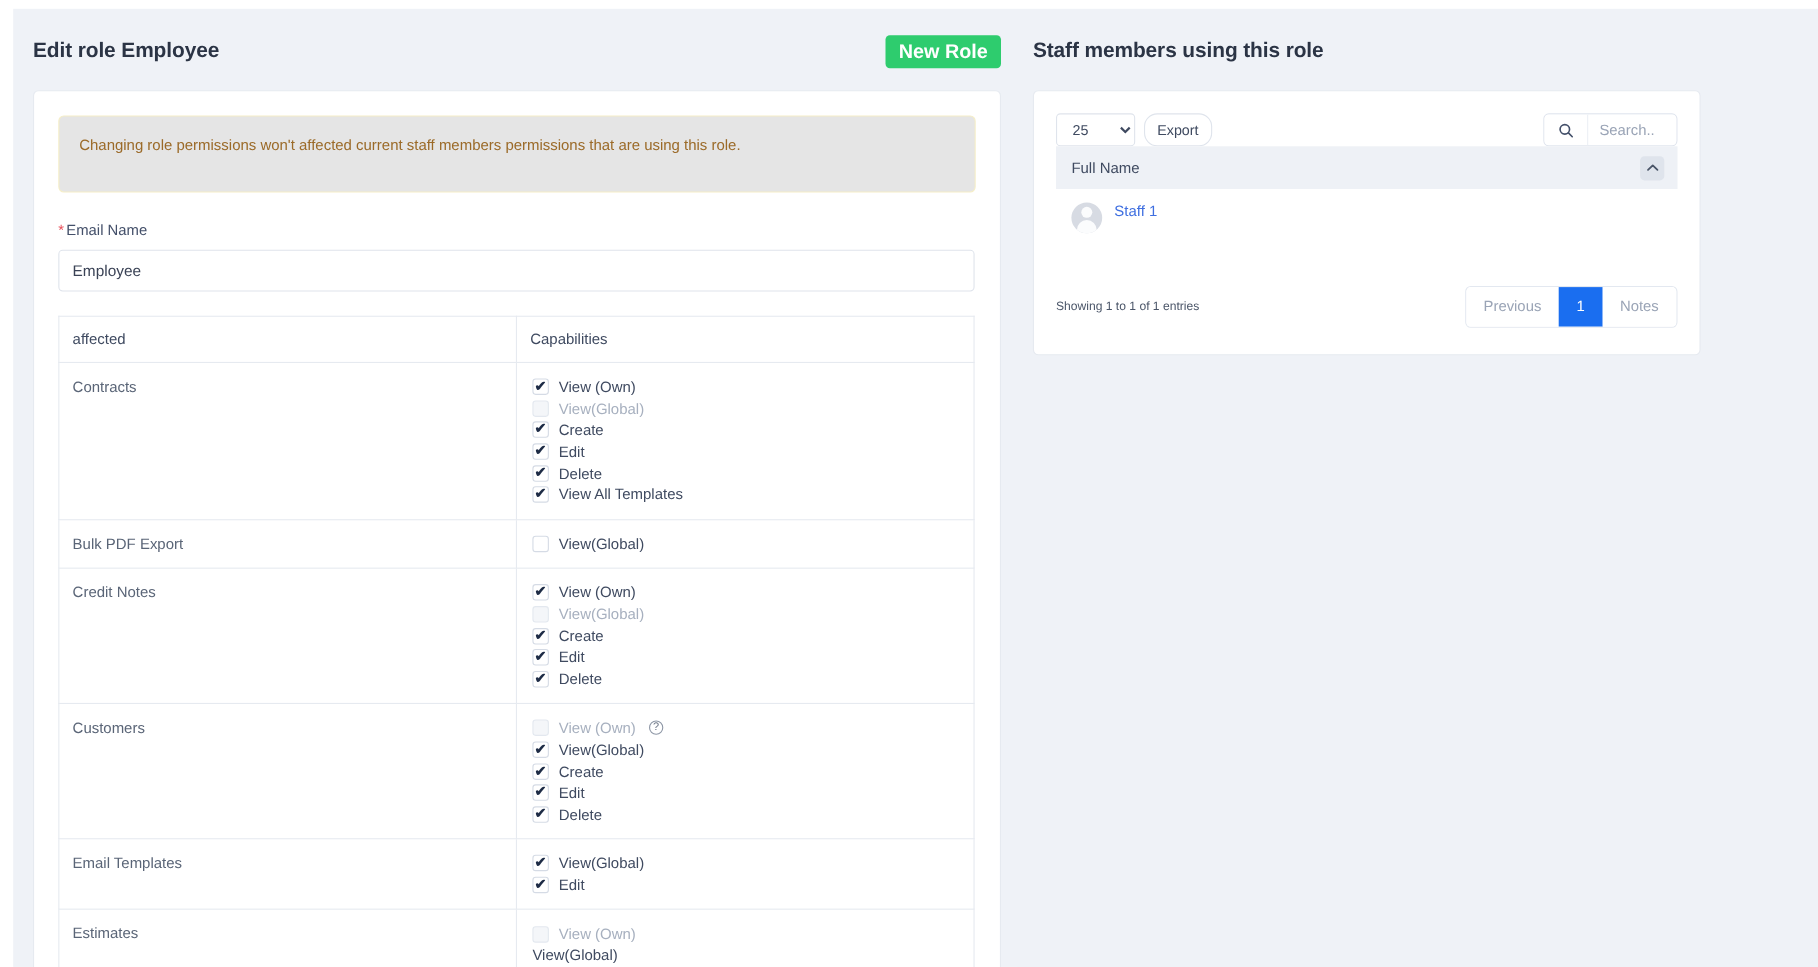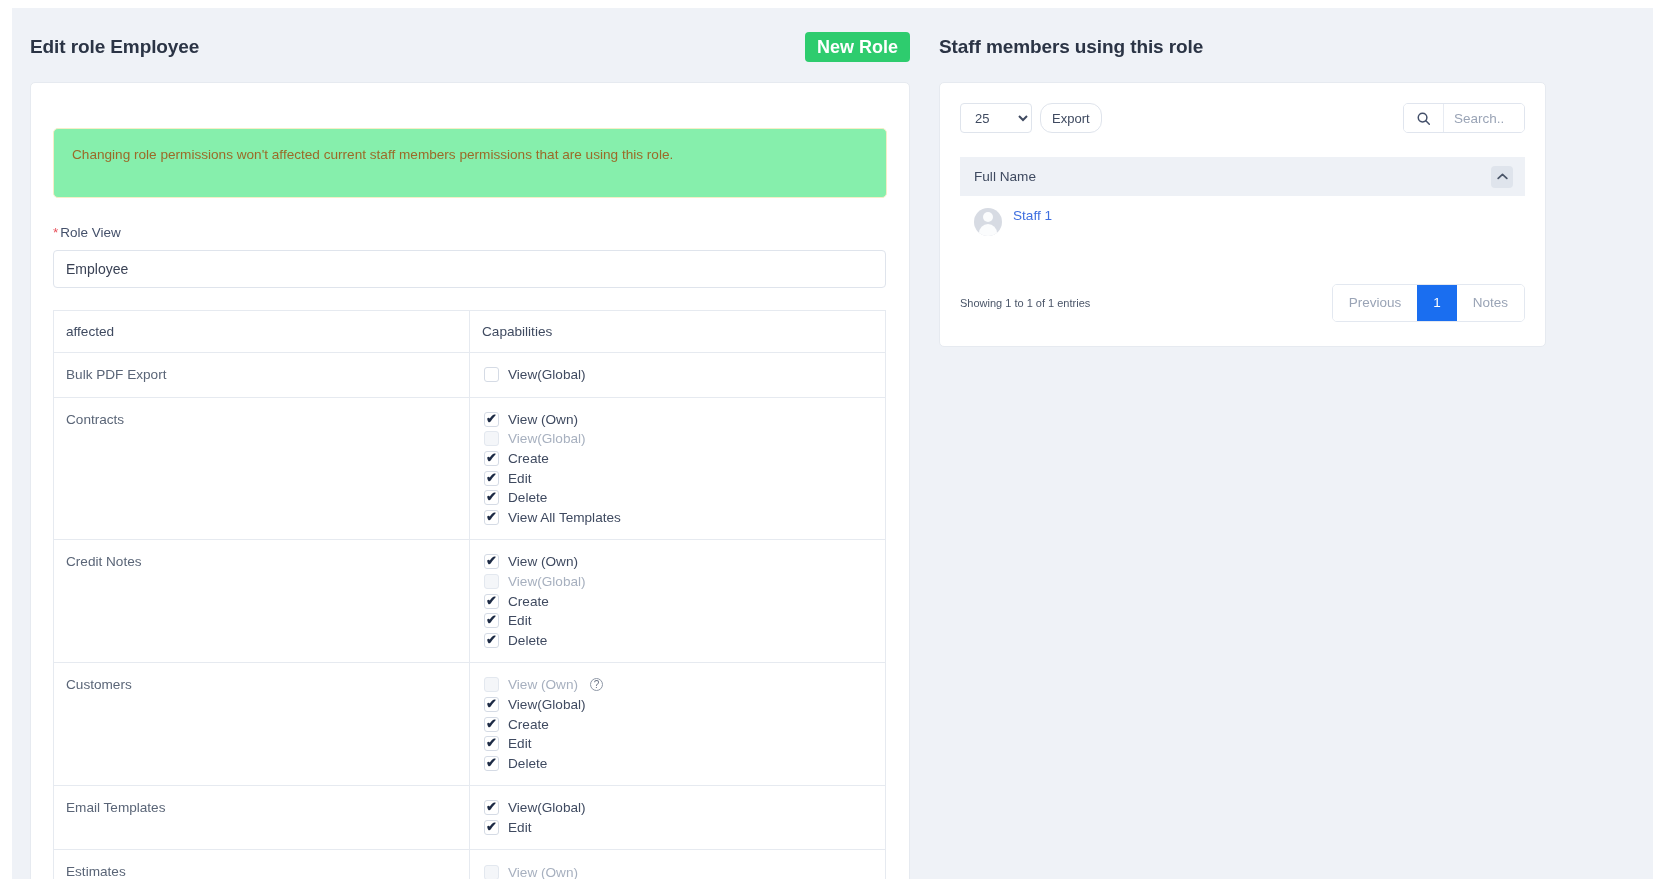--- a/index.html
+++ b/index.html
@@ -44,22 +44,22 @@
   
   .card {
     background: #ffffff; border: 1px solid #e6eaf0;
     border-radius: 5px; margin-top: 18px;
   }
   .card-left { padding: 22px; }
   .card-right { padding: 20px 20px 24px 20px; }
 
   
   .warnbox {
-    background: #86efac; border: 1px solid #f5eec7;
-    border-radius: 5px; padding: 16px 18px 18px 18px; margin-top: 23px;
+    background: #e5e5e5; border: 1px solid #f5eec7;
+    border-radius: 5px; padding: 16px 18px 18px 18px;
   }
   .warn-text {
     color: #9b6a28; font-size: 13.6px; line-height: 20px;
     margin: 0 0 14px 0;
   }
   .warn-check-row { display: flex; align-items: center; gap: 9px; }
   .warn-check-label { color: #2b3445; font-size: 13.6px; line-height: 18px; }
 
   
   .cb {
@@ -119,21 +119,21 @@
     display: inline-flex; align-items: center; justify-content: center;
     width: 13px; height: 13px; border: 1px solid #8e97a6;
     border-radius: 50%; font-size: 10px; color: #6a7policy;
     color: #6a7384; line-height: 11px; margin-left: 3px;
     font-family: "Liberation Sans", sans-serif;
   }
 
   
   .rp-toolbar {
     display: flex; align-items: center; justify-content: space-between;
-    margin-bottom: 24px;
+    margin-bottom: 0;
   }
   .rp-left-tools { display: flex; align-items: center; gap: 8px; }
   .len-select {
     height: 30px; border: 1px solid #dfe4ec; border-radius: 4px;
     font-size: 13px; color: #3f4a60; padding: 0 6px 0 10px;
     background: #ffffff;
     font-family: "Liberation Sans", sans-serif;
     min-width: 72px; cursor: pointer;
   }
   .btn-export {
@@ -220,67 +220,67 @@
       <button class="btn-new-role">New Role</button>
     </div>
 
     <div class="card card-left">
 
       <div class="warnbox">
         <p class="warn-text">Changing role permissions won't affected current staff members permissions that are using this role.</p>
       </div>
 
       <div class="field-label">
-        <span class="req-star">*</span><span>Role View</span>
+        <span class="req-star">*</span><span>Email Name</span>
       </div>
       <input class="role-input" type="text" value="Employee" style="">
 
       <table class="perm-table">
         <thead>
           <tr>
             <th>affected</th>
             <th>Capabilities</th>
           </tr>
         </thead>
         <tbody id="perm-body">
             <tr>
+              <td class="feat">Contracts</td>
+              <td class="caps">
+                <div class="cap-row">
+                  <span class="cb checked"></span>
+                  <span class="cap-label">View (Own)</span>
+                </div>
+                <div class="cap-row">
+                  <span class="cb disabled"></span>
+                  <span class="cap-label muted">View(Global)</span>
+                </div>
+                <div class="cap-row">
+                  <span class="cb checked"></span>
+                  <span class="cap-label">Create</span>
+                </div>
+                <div class="cap-row">
+                  <span class="cb checked"></span>
+                  <span class="cap-label">Edit</span>
+                </div>
+                <div class="cap-row">
+                  <span class="cb checked"></span>
+                  <span class="cap-label">Delete</span>
+                </div>
+                <div class="cap-row">
+                  <span class="cb checked"></span>
+                  <span class="cap-label">View All Templates</span>
+                </div>
+              </td>
+            </tr>
+            <tr>
               <td class="feat">Bulk PDF Export</td>
               <td class="caps">
                 <div class="cap-row">
                   <span class="cb"></span>
                   <span class="cap-label">View(Global)</span>
-                </div>
-              </td>
-            </tr>
-            <tr>
-              <td class="feat">Contracts</td>
-              <td class="caps">
-                <div class="cap-row">
-                  <span class="cb checked"></span>
-                  <span class="cap-label">View (Own)</span>
-                </div>
-                <div class="cap-row">
-                  <span class="cb disabled"></span>
-                  <span class="cap-label muted">View(Global)</span>
-                </div>
-                <div class="cap-row">
-                  <span class="cb checked"></span>
-                  <span class="cap-label">Create</span>
-                </div>
-                <div class="cap-row">
-                  <span class="cb checked"></span>
-                  <span class="cap-label">Edit</span>
-                </div>
-                <div class="cap-row">
-                  <span class="cb checked"></span>
-                  <span class="cap-label">Delete</span>
-                </div>
-                <div class="cap-row">
-                  <span class="cb checked"></span>
-                  <span class="cap-label">View All Templates</span>
                 </div>
               </td>
             </tr>
             <tr>
               <td class="feat">Credit Notes</td>
               <td class="caps">
                 <div class="cap-row">
                   <span class="cb checked"></span>
                   <span class="cap-label">View (Own)</span>
                 </div>

